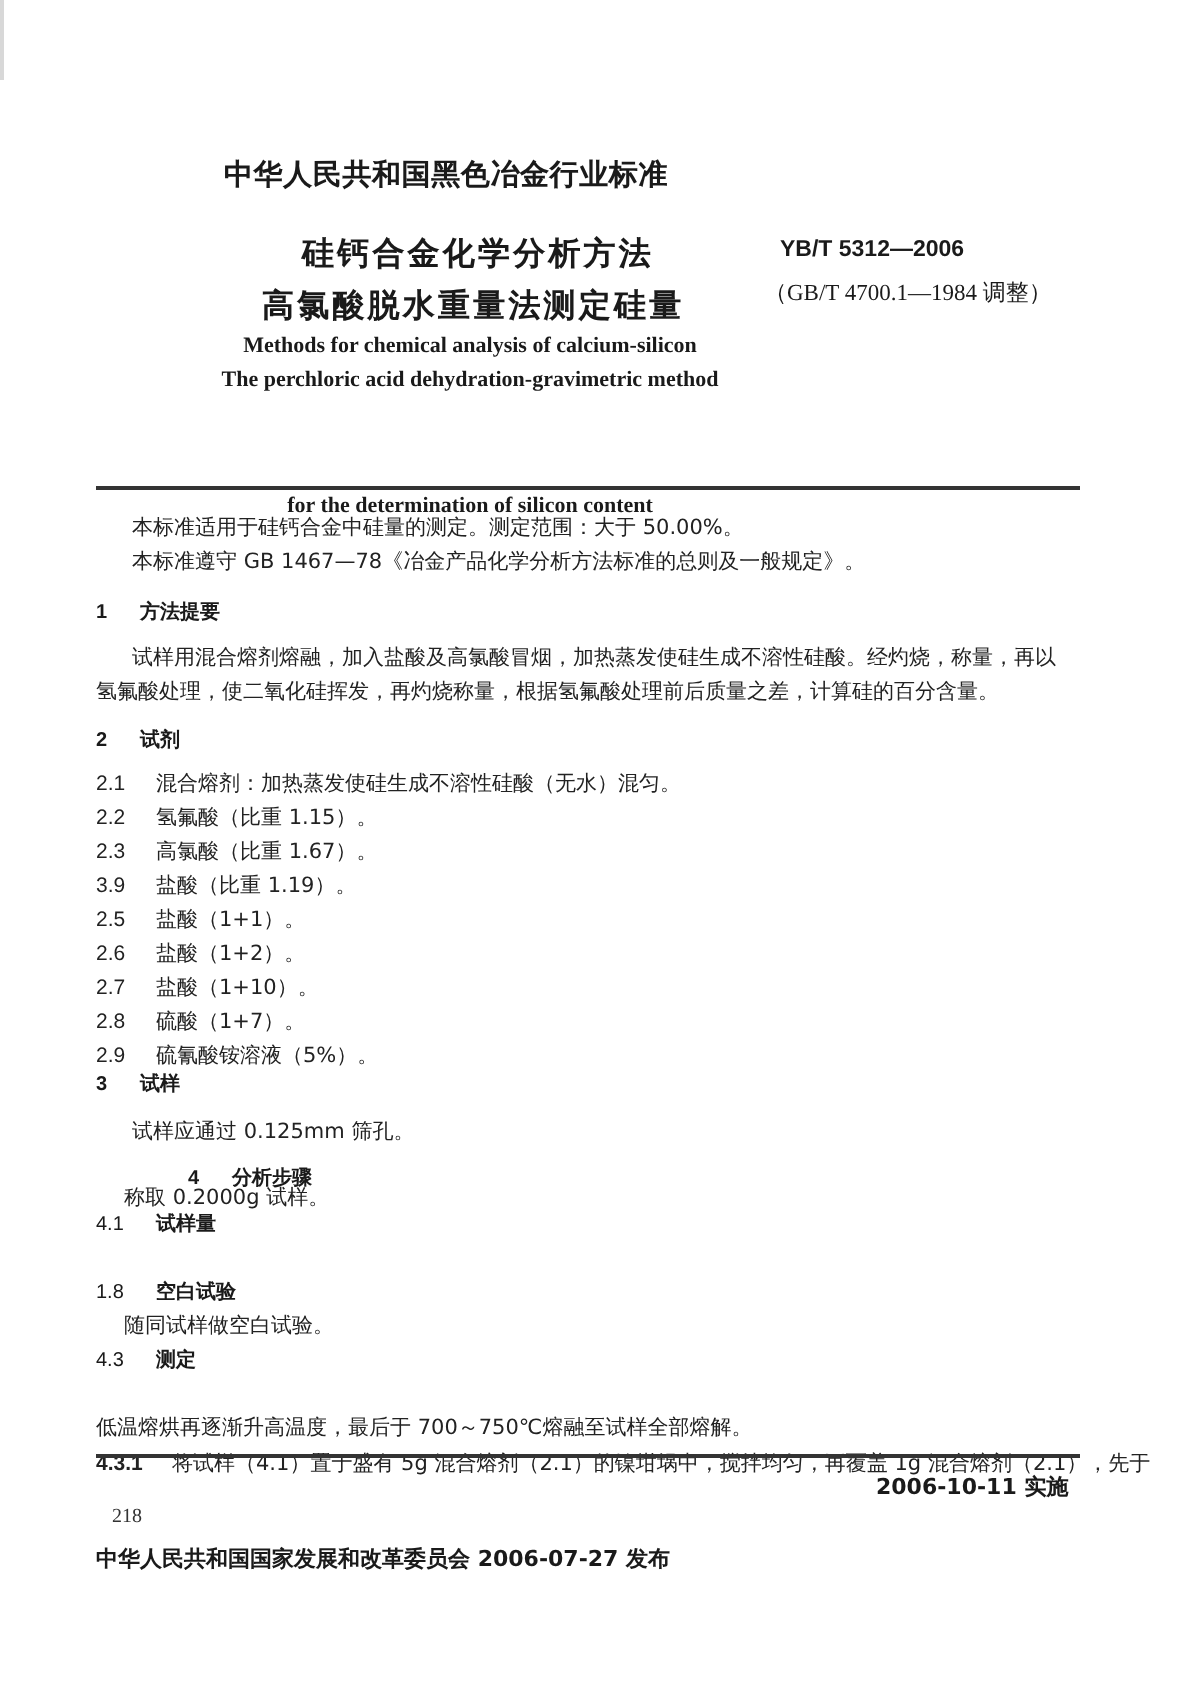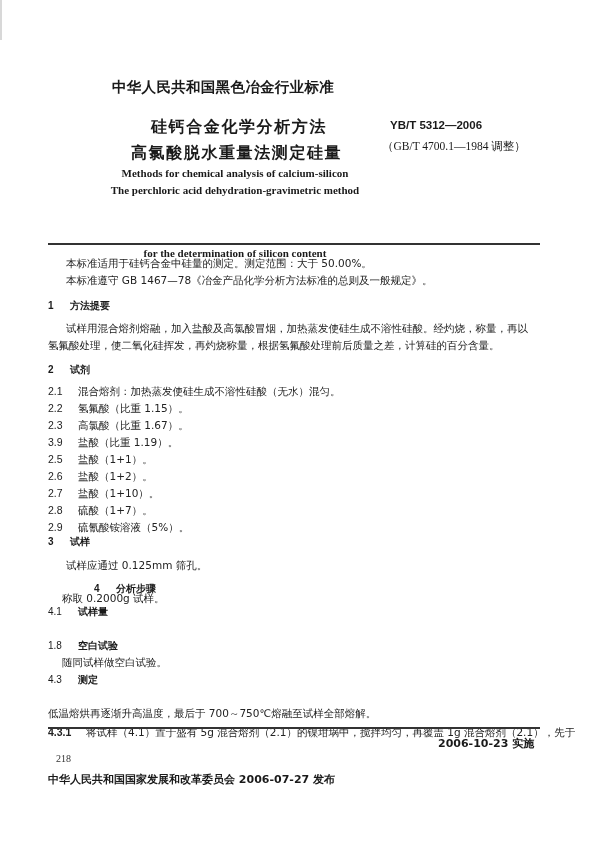--- a/index.html
+++ b/index.html
@@ -92,14 +92,14 @@
 </div>
 
 <div class="abs body" style="left:48px; top:690px;">
   <span class="subnum3">4.3.1</span><span>将试样（4.1）置于盛有 5g 混合熔剂（2.1）的镍坩埚中，搅拌均匀，再覆盖 1g 混合熔剂（2.1），先于</span>
 </div>
 <div class="abs body" style="left:48px; top:707px;">低温熔烘再逐渐升高温度，最后于 700～750℃熔融至试样全部熔解。</div>
 
 <div class="rule" style="top:727px;"></div>
 
 <div class="abs footer" style="left:48px; top:736px;margin-top:36px;">中华人民共和国国家发展和改革委员会 2006-07-27 发布</div>
-<div class="abs footer" style="left:438px; top:736px;">2006-10-23 实施</div>
+<div class="abs footer" style="left:438px; top:736px;">2006-10-11 实施</div>
 <div class="abs pageno" style="left:56px; top:753px;">218</div>
 
 </body></html>

